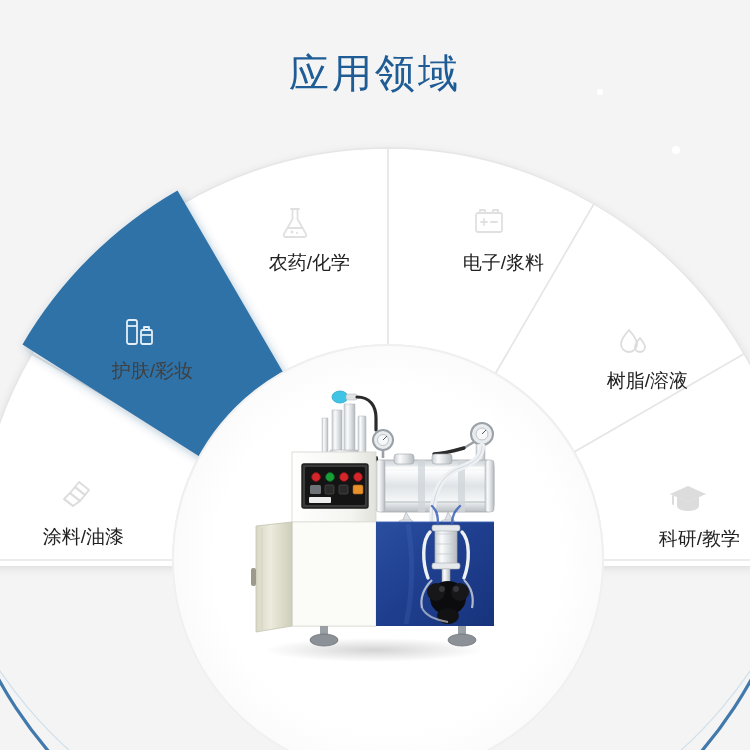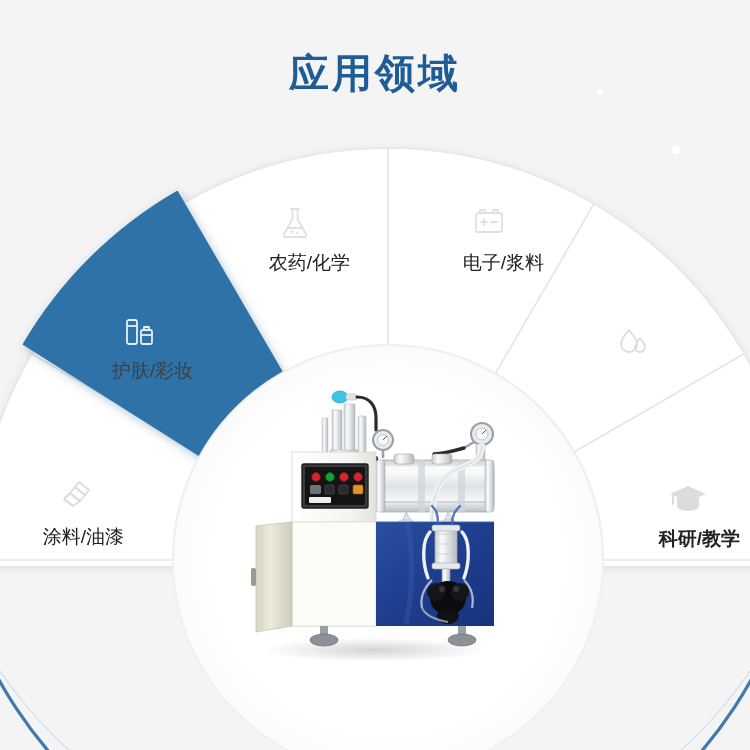--- a/index.html
+++ b/index.html
@@ -7,21 +7,21 @@
     width:750px;height:750px;
     background:#f4f4f4;
     font-family:"Liberation Sans","DejaVu Sans",sans-serif;
     overflow:hidden;position:relative;
   }
   #stage{position:absolute;inset:0;width:750px;height:750px;}
 
   .title{
     position:absolute;left:0;right:0;top:46px;
     text-align:center;
-    font-size:40px;font-weight:bold;letter-spacing:3px;
+    font-size:40px;font-weight:normal;letter-spacing:3px;
     color:#1f5c96;
     font-family:"Liberation Sans","DejaVu Sans",sans-serif;
     z-index:6;
   }
 
   #fan{position:absolute;left:0;top:0;width:750px;height:750px;z-index:2;}
   #machine{position:absolute;left:236px;top:382px;width:272px;height:282px;z-index:5;}
 
   .seg-label{
     position:absolute;z-index:4;
@@ -146,22 +146,23 @@
   </svg>
 
   <div class="seg-label" style="left:14px;top:524px;width:110px;">涂料/油漆</div>
 
   <div class="seg-label on" style="left:83px;top:358px;width:110px;">护肤/彩妆</div>
 
   <div class="seg-label" style="left:240px;top:250px;width:110px;">农药/化学</div>
 
   <div class="seg-label" style="left:434px;top:250px;width:110px;">电子/浆料</div>
 
-
-  <div class="seg-label" style="left:630px;top:526px;width:110px;font-weight:bold;">科研/教学</div>
+  <div class="seg-label" style="left:578px;top:368px;width:110px;">树脂/溶液</div>
+
+  <div class="seg-label" style="left:630px;top:526px;width:110px;">科研/教学</div>
 
   <svg id="machine" viewBox="0 0 272 282">
     <defs>
       <linearGradient id="steelH" x1="0" y1="0" x2="0" y2="1">
         <stop offset="0%" stop-color="#cfd3d6"></stop>
         <stop offset="22%" stop-color="#fbfcfd"></stop>
         <stop offset="50%" stop-color="#dfe3e6"></stop>
         <stop offset="78%" stop-color="#f4f6f7"></stop>
         <stop offset="100%" stop-color="#b9bec2"></stop>
       </linearGradient>

